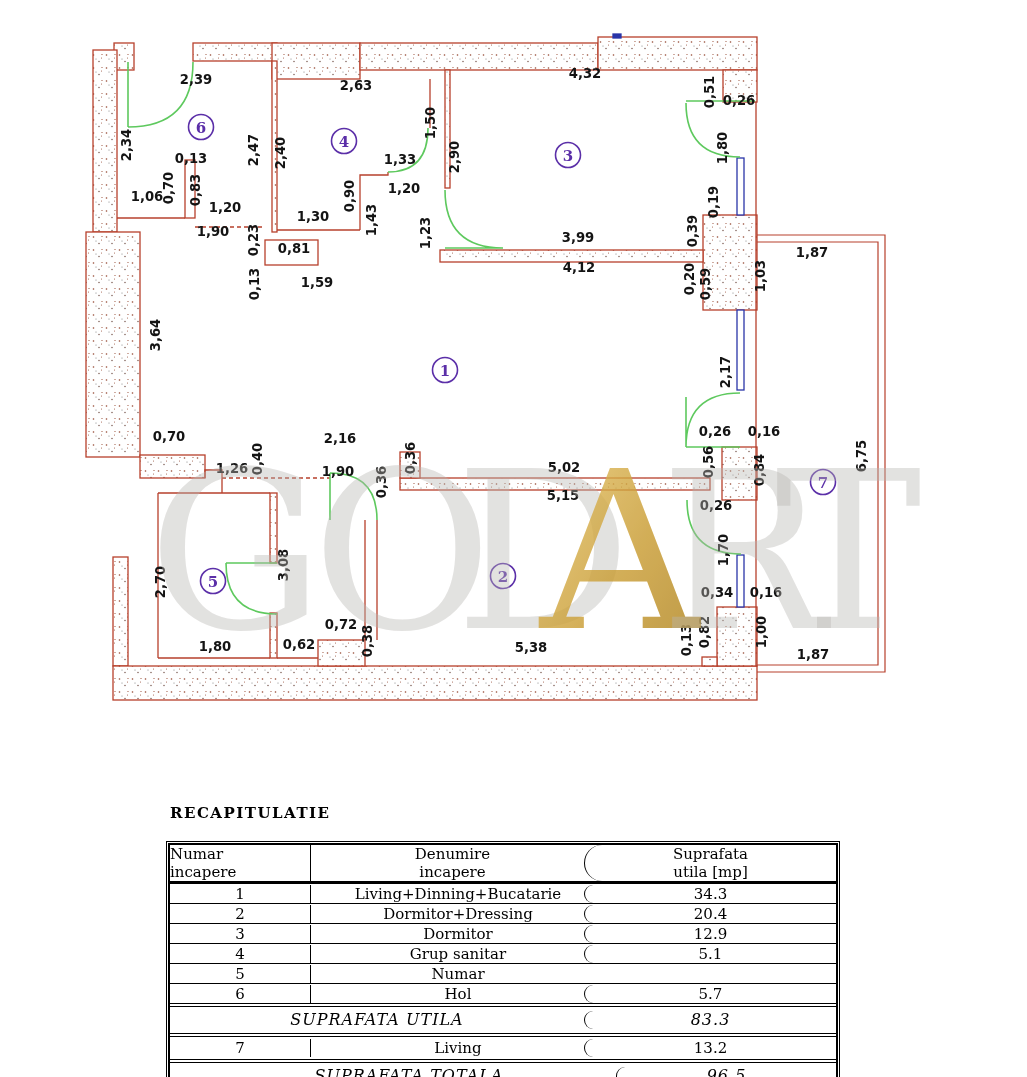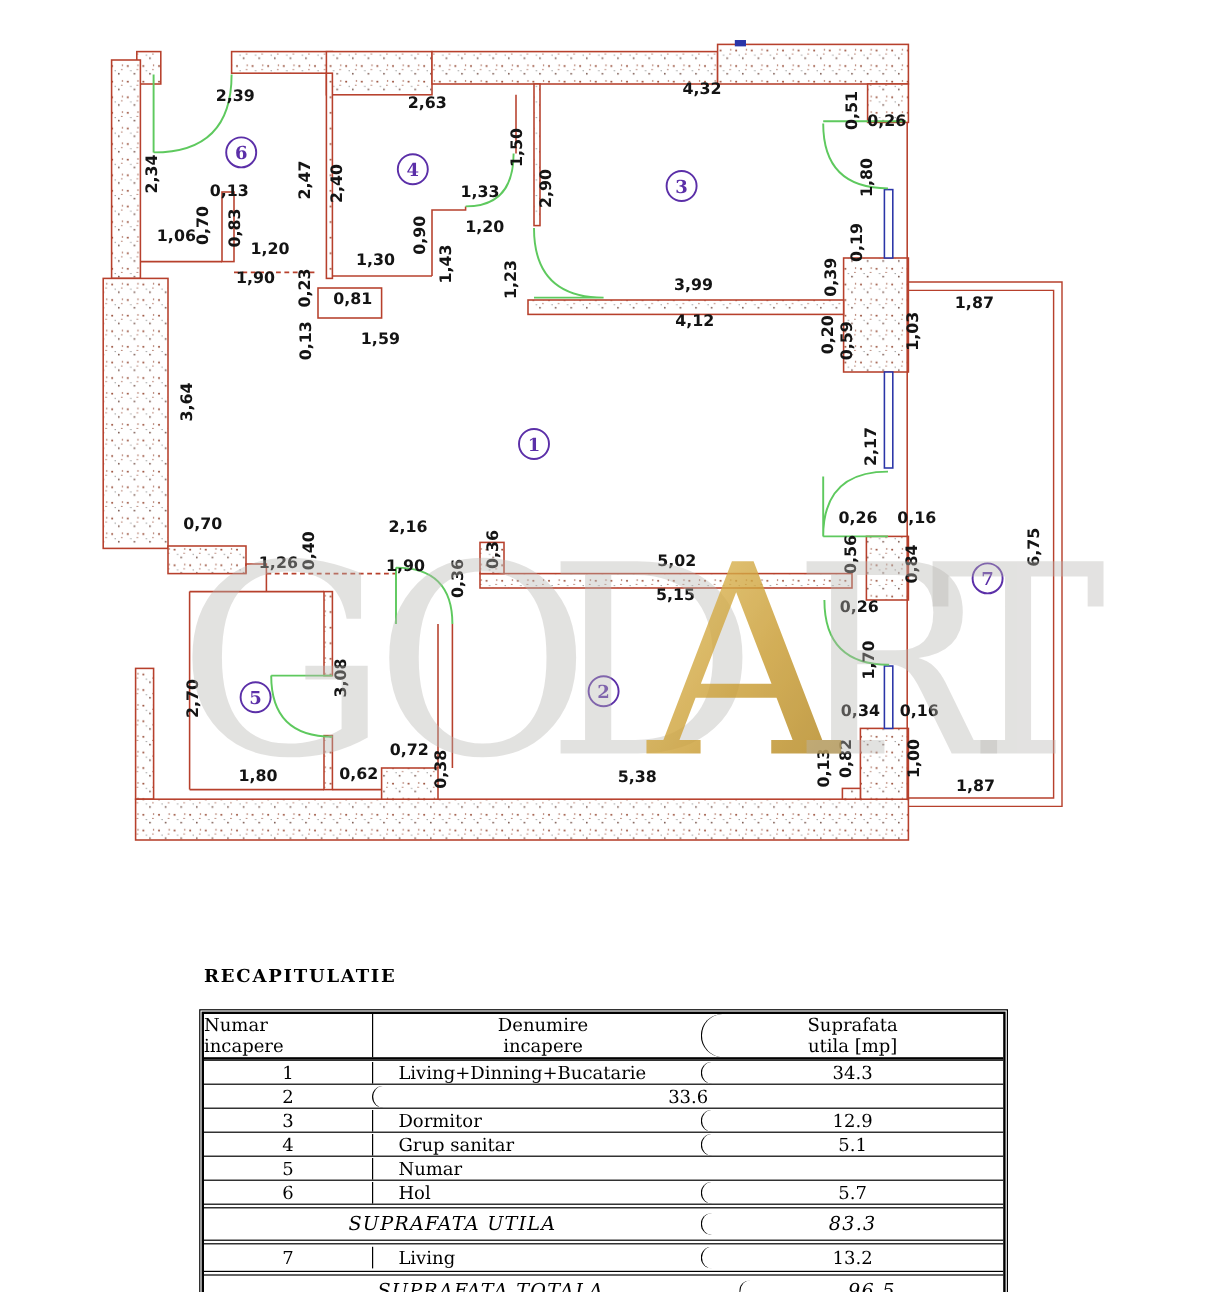--- a/index.html
+++ b/index.html
@@ -14,21 +14,21 @@
          font-family:"DejaVu Serif","Liberation Serif",serif;}
   .recap-title{font-size:15px;font-weight:700;letter-spacing:1.5px;margin:0 0 21px 2px;}
   .recap-box{border:2px solid #000;outline:1px solid #000;outline-offset:1px;background:#fff;}
   .rrow{display:flex;align-items:center;font-size:15px;line-height:18px;}
   .rrow + .rrow{border-top:1.5px solid #000;}
   .rhead{height:36px;font-size:15px;text-align:center;border-bottom:2px solid #000;}
   .rhead .hc{display:flex;flex-direction:column;justify-content:center;height:100%;}
   .rdata{height:19px;}
   .rbig{height:26px;font-size:16px;letter-spacing:1px;font-style:italic;}
   .c1{width:140px;text-align:center;box-sizing:border-box;}
-  .c2{width:274px;border-left:1.5px solid #000;padding-left:21px;box-sizing:border-box;text-align:left;}
+  .c2{width:274px;border-left:1.5px solid #000;padding-left:21px;box-sizing:border-box;text-align:center;}
   .c3{flex:1;border-left:1.5px solid #000;text-align:center;box-sizing:border-box;border-radius:18px;}
   .cm{width:414px;text-align:center;box-sizing:border-box;letter-spacing:1px;}
   .dsep{height:2px;border-top:1.5px solid #000;border-bottom:1.5px solid #000;}
 </style>
 </head>
 <body>
 
 <div class="canvas">
 
   <svg id="plan" width="1027" height="780" viewBox="0 0 1027 780" style="position:absolute;left:0;top:0;">
@@ -223,21 +223,22 @@
             <div class="">utila [mp]</div>
           </div>
         </div>
         <div class="rrow rdata">
           <div class="c1">1</div>
           <div class="c2">Living+Dinning+Bucatarie</div>
           <div class="c3">34.3</div>
         </div>
         <div class="rrow rdata">
           <div class="c1">2</div>
-          <div class="c3">33.6</div>
+          <div class="c2">Dormitor+Dressing</div>
+          <div class="c3">20.4</div>
         </div>
         <div class="rrow rdata">
           <div class="c1">3</div>
           <div class="c2">Dormitor</div>
           <div class="c3">12.9</div>
         </div>
         <div class="rrow rdata">
           <div class="c1">4</div>
           <div class="c2">Grup sanitar</div>
           <div class="c3">5.1</div>

